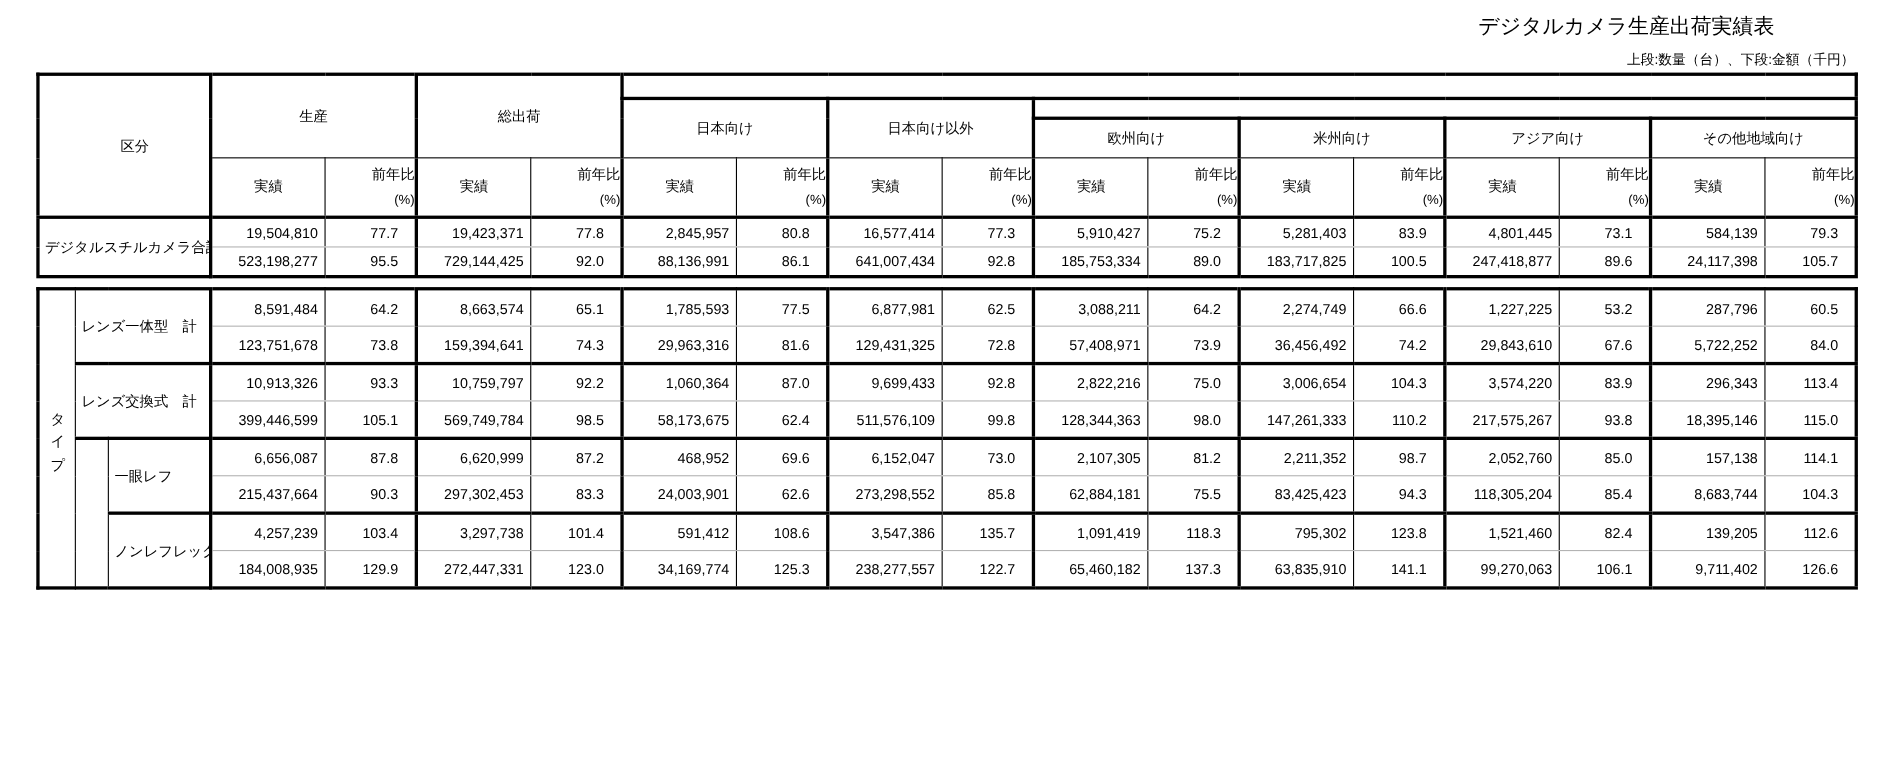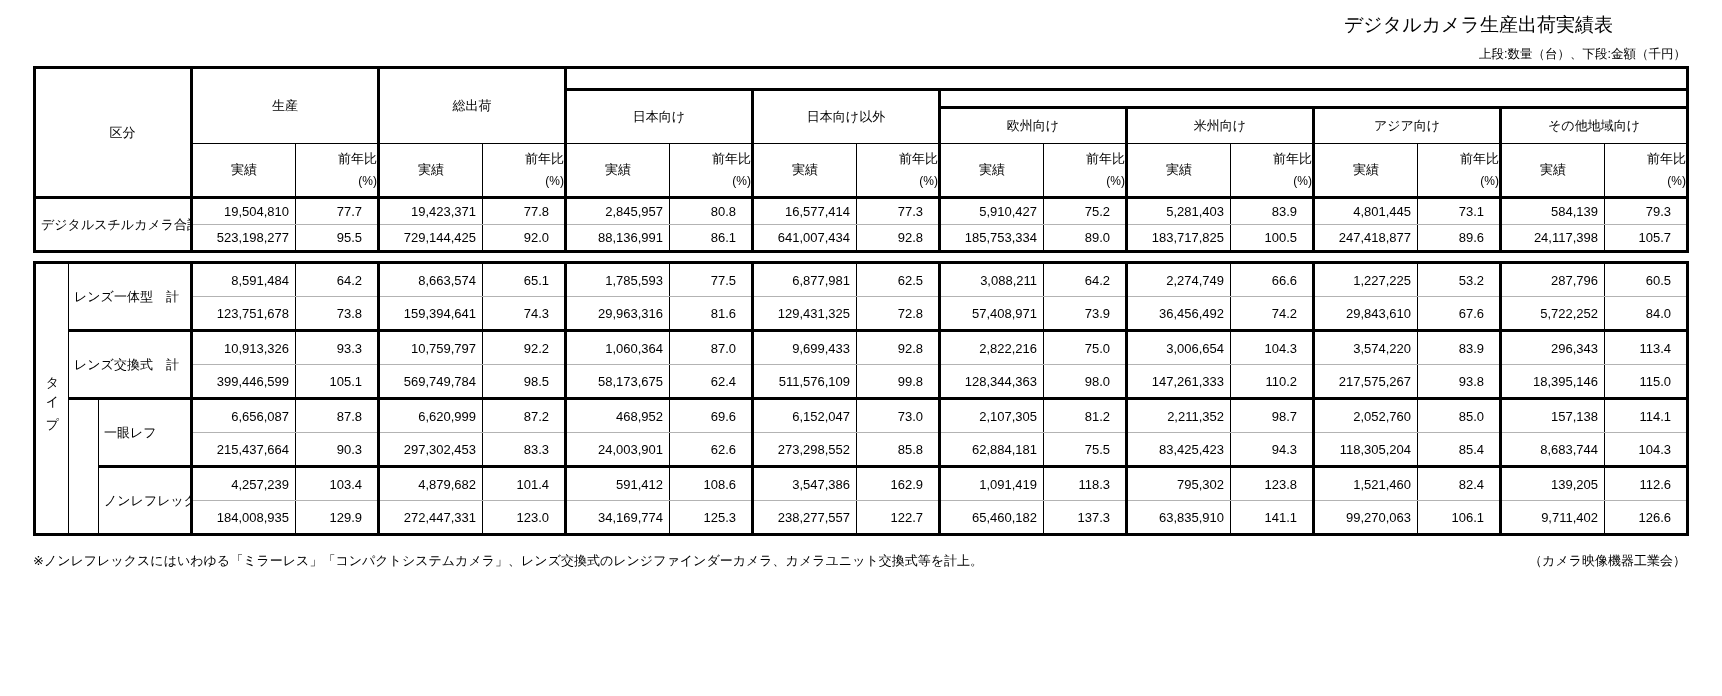--- a/index.html
+++ b/index.html
@@ -306,26 +306,26 @@
           <td class="pct v">94.3</td>
           <td class="val g">118,305,204</td>
           <td class="pct v">85.4</td>
           <td class="val g">8,683,744</td>
           <td class="pct v">104.3</td>
         </tr>
         <tr class="qty">
           <td class="label" rowspan="2">ノンレフレックス　※</td>
           <td class="val g">4,257,239</td>
           <td class="pct v">103.4</td>
-          <td class="val g">4,879,682</td>
+          <td class="val g">3,297,738</td>
           <td class="pct v">101.4</td>
           <td class="val g">591,412</td>
           <td class="pct v">108.6</td>
           <td class="val g">3,547,386</td>
-          <td class="pct v">162.9</td>
+          <td class="pct v">135.7</td>
           <td class="val g">1,091,419</td>
           <td class="pct v">118.3</td>
           <td class="val g">795,302</td>
           <td class="pct v">123.8</td>
           <td class="val g">1,521,460</td>
           <td class="pct v">82.4</td>
           <td class="val g">139,205</td>
           <td class="pct v">112.6</td>
         </tr>
         <tr class="amt">
@@ -342,18 +342,14 @@
           <td class="val g">63,835,910</td>
           <td class="pct v">141.1</td>
           <td class="val g">99,270,063</td>
           <td class="pct v">106.1</td>
           <td class="val g">9,711,402</td>
           <td class="pct v">126.6</td>
         </tr>
       </tbody>
   </table>
 
-  <div class="foot">
-    <span>※ノンレフレックスにはいわゆる「ミラーレス」「コンパクトシステムカメラ」、レンズ交換式のレンジファインダーカメラ、カメラユニット交換式等を計上。</span>
-    <span>（カメラ映像機器工業会）</span>
-  </div>
 
 </div>
 
 </body></html>

